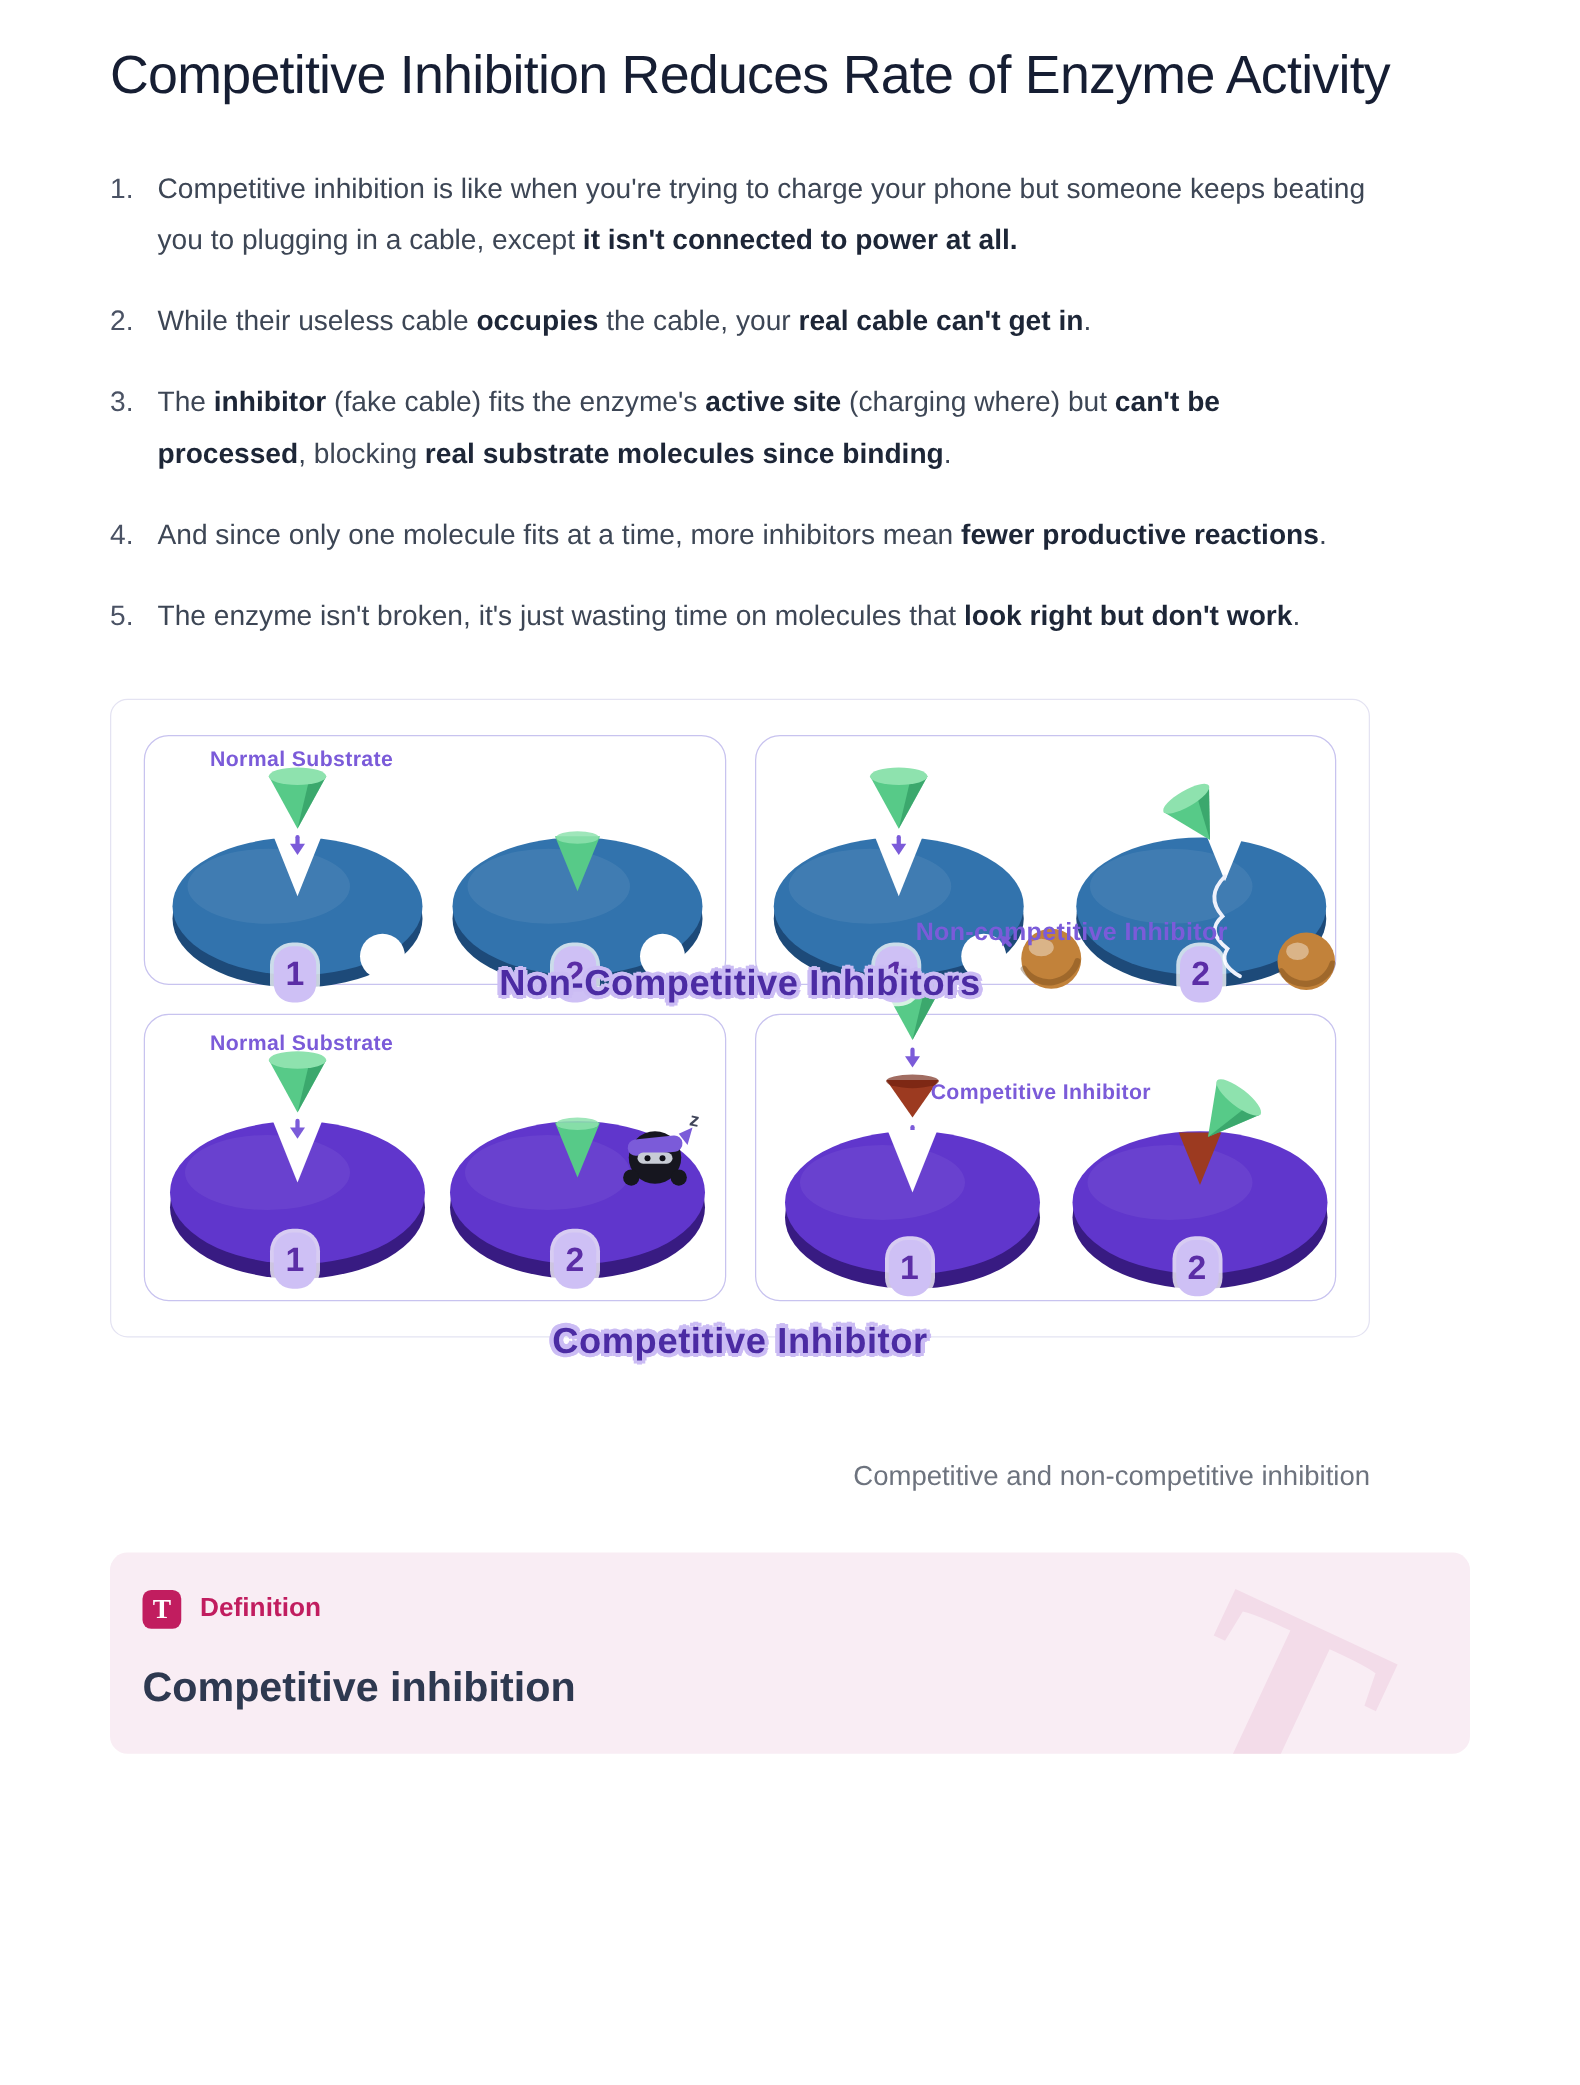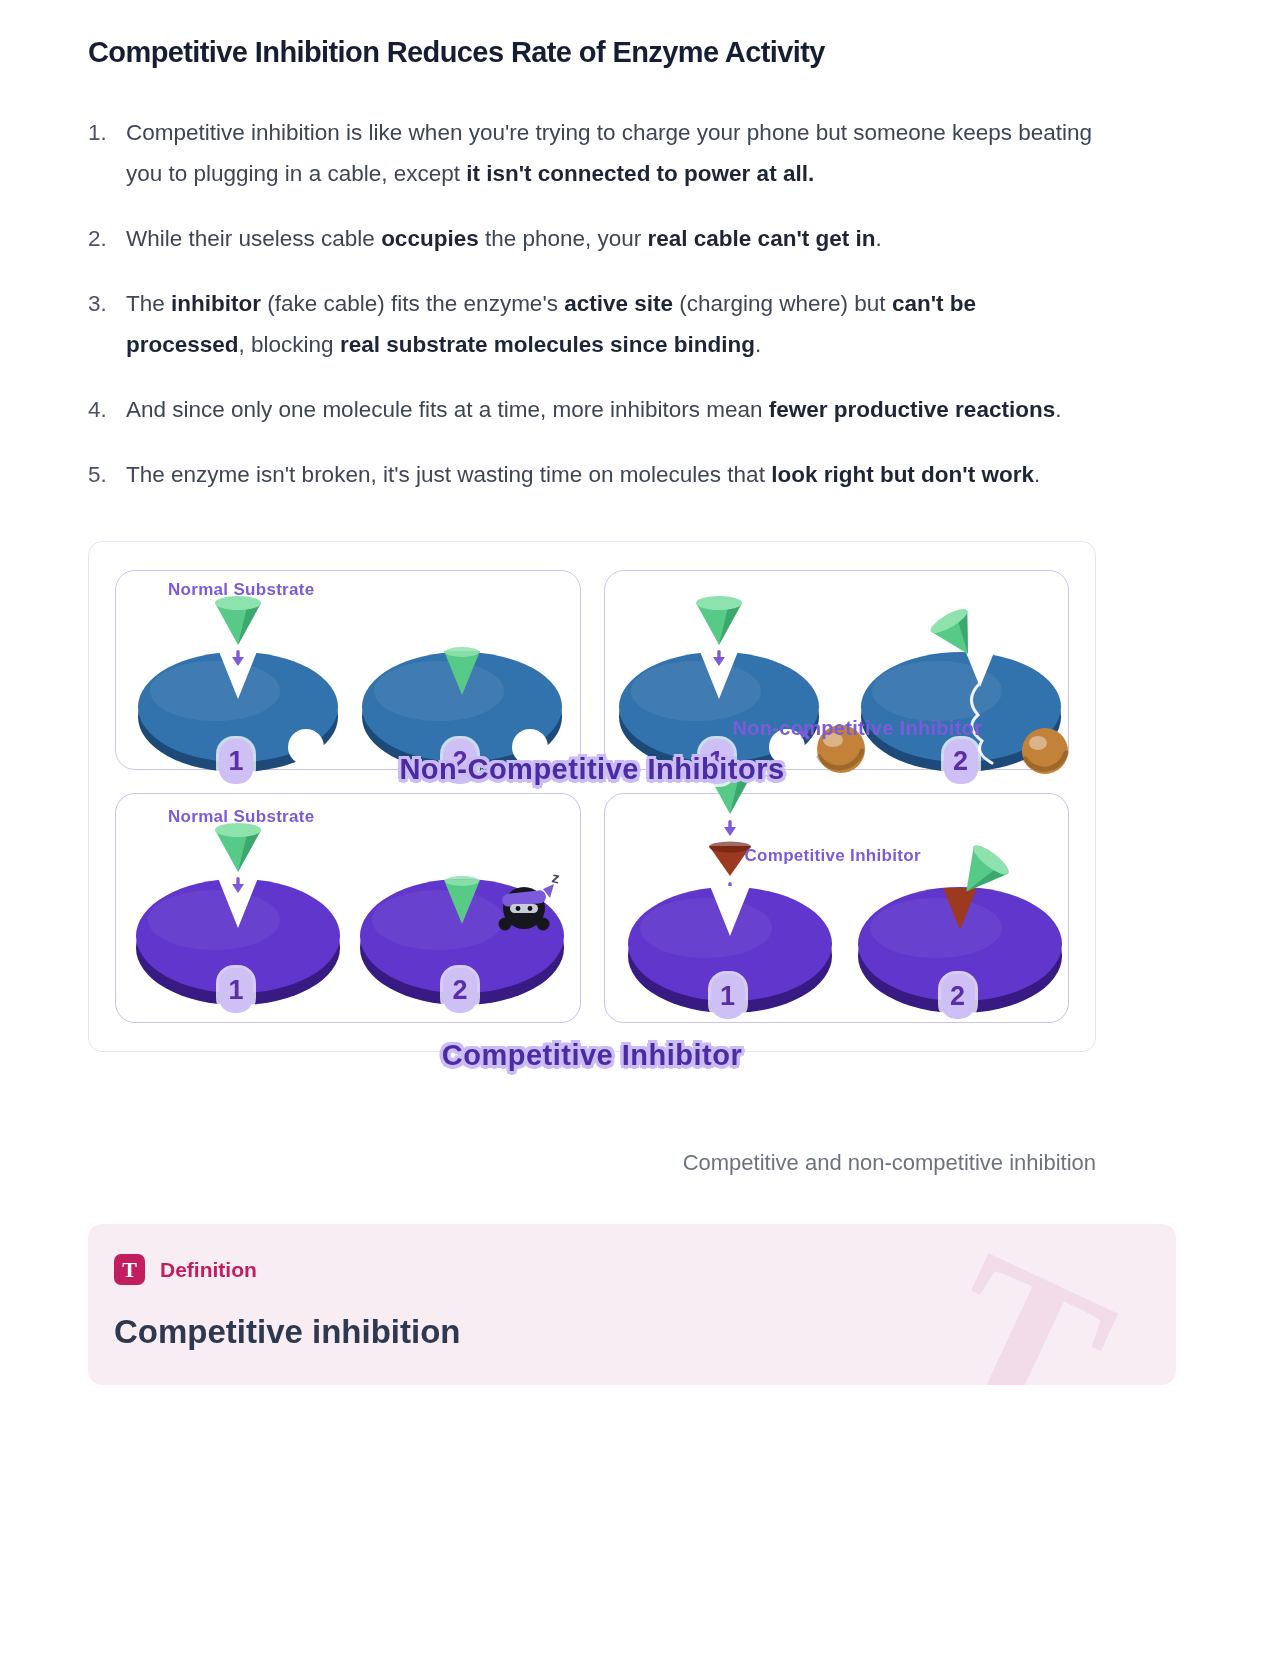--- a/index.html
+++ b/index.html
@@ -5,21 +5,21 @@
   * { margin:0; padding:0; box-sizing:border-box; }
   html,body { background:#ffffff; }
   body {
     width:1264px; min-height:1668px; overflow:hidden;
     font-family:"Liberation Sans", sans-serif;
     color:var(--body-text);
   }
   .content { width:1100px; margin:0 0 0 88px; padding-top:34px; }
 
   h1.page-title {
-    font-size:29px; line-height:1.25; font-weight:700;
+    font-size:43px; line-height:1.25; font-weight:400;
     color:var(--title-text); letter-spacing:-0.6px; width:1060px;
     margin-bottom:42px;
   }
 
   
   .olist { width:1010px; }
   .li { display:flex; margin-bottom:24px; font-size:22.5px; line-height:41px; color:var(--body-text); }
   .li .num { width:38px; flex:0 0 38px; color:var(--number-text); }
   .li .li-text strong, .def-para strong { font-weight:700; color:var(--bold-text); }
 
@@ -103,21 +103,21 @@
 
   <h1 class="page-title">Competitive Inhibition Reduces Rate of Enzyme Activity</h1>
 
   <div class="olist">
     <div class="li">
       <span class="num">1.</span>
       <span class="li-text"><span>Competitive inhibition is like when you're trying to charge your phone but someone keeps beating you to plugging in a cable, except </span><strong>it isn't connected to power at all.</strong></span>
     </div>
     <div class="li">
       <span class="num">2.</span>
-      <span class="li-text"><span>While their useless cable </span><strong>occupies</strong><span> the phone, your </span><strong>real cable can't get in</strong><span>.</span></span>
+      <span class="li-text"><span>While their useless cable </span><strong>occupies</strong><span> the cable, your </span><strong>real cable can't get in</strong><span>.</span></span>
     </div>
     <div class="li">
       <span class="num">3.</span>
       <span class="li-text"><span>The </span><strong>inhibitor</strong><span> (fake cable) fits the enzyme's </span><strong>active site</strong><span> (charging where) but </span><strong>can't be processed</strong><span>, blocking </span><strong>real substrate molecules since binding</strong><span>.</span></span>
     </div>
     <div class="li">
       <span class="num">4.</span>
       <span class="li-text"><span>And since only one molecule fits at a time, more inhibitors mean </span><strong>fewer productive reactions</strong><span>.</span></span>
     </div>
     <div class="li">

